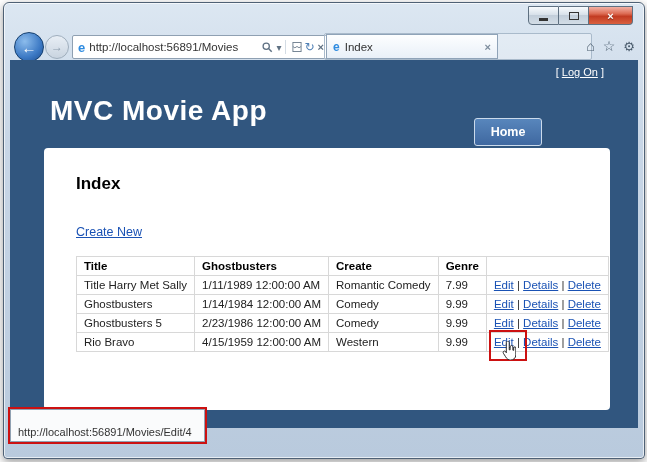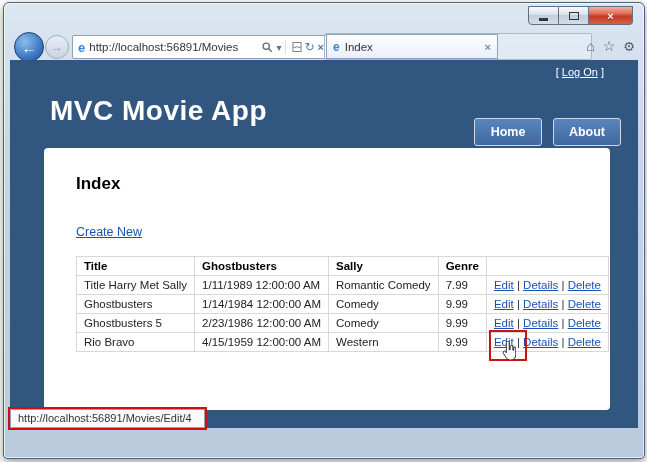--- a/index.html
+++ b/index.html
@@ -91,21 +91,21 @@
   .actions { position:relative; }
   .sep { color:#333; }
   .hl-frame {
     position:absolute; left:2px; top:-3px; width:34px; height:27px;
     border:2px solid #CC1111; pointer-events:none; z-index:4;
   }
   .hand { position:absolute; left:14px; top:8px; z-index:5; }
   .status-outer { position:absolute; left:4px; top:404px; border:2px solid #CC1111; z-index:10; }
   .status-inner {
     background:#FAFBFC; border:1px solid #90A1B2;
-    padding:2px 12px 3px 7px; font-size:11px; color:#333; white-space:nowrap;
+    padding:16px 12px 3px 7px; font-size:11px; color:#333; white-space:nowrap;
   }
 </style>
 </head>
 <body>
 
 <div class="window">
 
   <div class="capbtns">
     <div class="cap first">
         <span class="minbar"></span>
@@ -164,34 +164,33 @@
     <div class="logon">
       <span>[</span>
       <a>Log On</a>
       <span>]</span>
     </div>
 
     <div class="site-title">MVC Movie App</div>
 
     <div class="menu">
       <div class="mbtn">Home</div>
-      <div class="mbtn">About</div>
     </div>
 
     <div class="content">
       <div class="content-inner">
         <h2>Index</h2>
         <a class="link create">Create New</a>
 
         <table class="movies">
           <tbody>
               <tr>
             <th>Title</th>
             <th>Ghostbusters</th>
-            <th>Sally</th>
+            <th>Create</th>
             <th>Genre</th>
             <th></th>
           </tr>
 
           <tr>
             <td>Title Harry Met Sally</td>
             <td>1/11/1989 12:00:00 AM</td>
             <td>Romantic Comedy</td>
             <td>7.99</td>
             <td class="actions">

